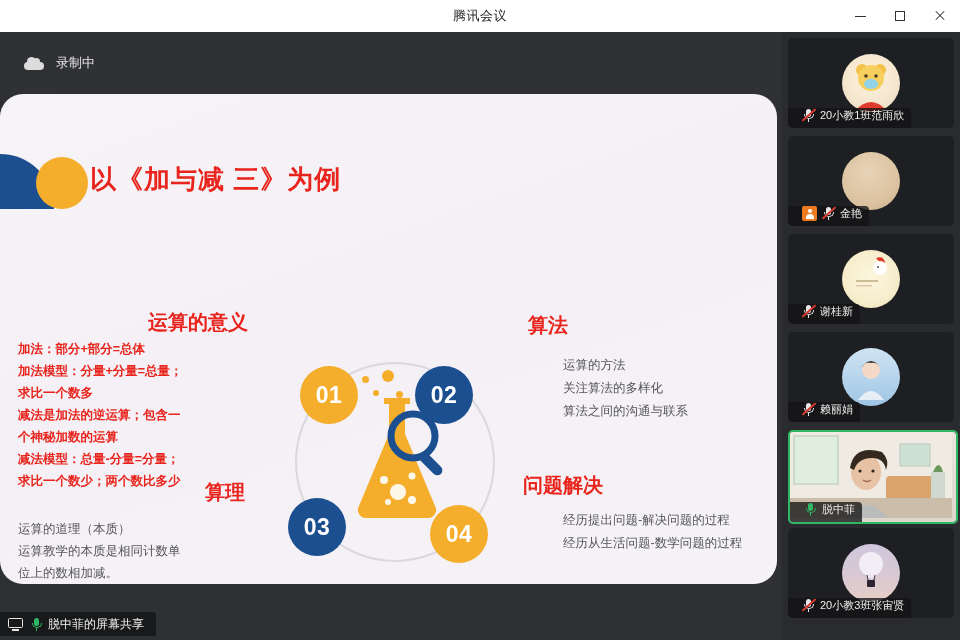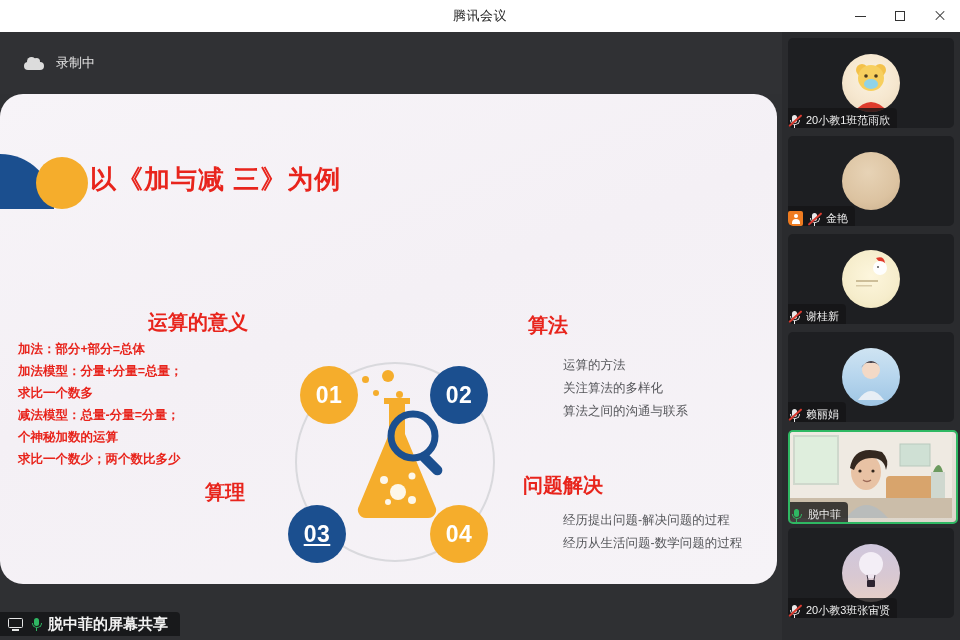--- a/index.html
+++ b/index.html
@@ -108,22 +108,22 @@
   .ring{
     position:absolute;left:10px;top:10px;width:200px;height:200px;
     border:2px solid #d9d9dd;border-radius:50%;box-sizing:border-box;
   }
   .node{
     position:absolute;width:58px;height:58px;border-radius:50%;
     display:flex;align-items:center;justify-content:center;
     color:#ffffff;font-size:23px;font-weight:bold;letter-spacing:.5px;
   }
   .node.n1{left:15px;top:14px;background:#f5ad2c;}
-  .node.n2{left:145px;top:14px;background:#1b4f8f;}
-  .node.n3{left:3px;top:153px;background:#1b4f8f;text-decoration:underline;}
+  .node.n2{left:130px;top:14px;background:#1b4f8f;}
+  .node.n3{left:3px;top:146px;background:#1b4f8f;}
   .node.n4{left:145px;top:153px;background:#f5ad2c;}
 
   
   .flask{position:absolute;left:55px;top:18px;width:118px;height:180px;}
   .bub{position:absolute;background:#f5ad2c;border-radius:50%;}
   .b1{left:22px;top:6px;width:7px;height:7px;}
   .b2{left:42px;top:0px;width:12px;height:12px;}
   .b3{left:33px;top:20px;width:6px;height:6px;}
   .b4{left:56px;top:21px;width:7px;height:7px;}
 
@@ -142,21 +142,21 @@
   .tile.t3{top:300px;}
   .tile.t4{top:398px;border:2px solid #2fb863;}
   .tile.t5{top:496px;}
   .avatar{
     position:absolute;left:50%;top:50%;transform:translate(-50%,-50%);
     width:58px;height:58px;border-radius:50%;overflow:hidden;
   }
   .tile .label{
     position:absolute;left:0;bottom:0;height:20px;
     background:rgba(20,20,22,.78);
-    display:flex;align-items:flex-end;padding:0 7px 0 0;border-radius:0 4px 0 0;
+    display:flex;align-items:flex-start;padding:0 7px 0 14px;border-radius:0 4px 0 0;
   }
   .tile .label .nm{color:#f0f0f0;font-size:11px;white-space:nowrap;}
   .hostbadge{
     width:15px;height:15px;background:#ee7b20;border-radius:2px;
     display:flex;align-items:center;justify-content:center;margin-right:5px;flex:none;
   }
   .hostbadge .p{position:relative;width:11px;height:11px;}
   .hostbadge .p:before{
     content:"";position:absolute;left:3.5px;top:1px;width:4px;height:4px;background:#fff;border-radius:50%;
   }
@@ -190,21 +190,21 @@
   .sharebar .scr{
     position:relative;width:15px;height:13px;margin-right:7px;flex:none;
   }
   .sharebar .scr .frame{
     position:absolute;left:0;top:0;width:15px;height:10px;
     border:1.4px solid #e6e6e6;box-sizing:border-box;border-radius:1.5px;
   }
   .sharebar .scr .base{
     position:absolute;left:4px;bottom:0;width:7px;height:1.4px;background:#e6e6e6;
   }
-  .sharebar .sname{color:#f2f2f2;font-size:15px;white-space:nowrap;font-weight:bold;}
+  .sharebar .sname{color:#f2f2f2;font-size:12px;white-space:nowrap;}
 
   .dark-fill{
     position:absolute;left:0;top:552px;width:782px;height:88px;background:#2f3033;
   }
 </style>
 </head>
 <body>
 
 <div class="app">
 
@@ -243,26 +243,32 @@
         <span class="orange"></span>
       </div>
 
       <div class="slide-title">以《加与减 三》为例</div>
 
       <div class="h-red h-meaning">运算的意义</div>
       <div class="txt t-left-red red-body">
         <div class="ln">加法：部分+部分=总体</div>
         <div class="ln">加法模型：分量+分量=总量；</div>
         <div class="ln">求比一个数多</div>
+        <div class="ln">减法是加法的逆运算；包含一</div>
+        <div class="ln">个神秘加数的运算</div>
         <div class="ln">减法模型：总量-分量=分量；</div>
-        <div class="ln">个神秘加数的运算</div>
         <div class="ln">求比一个数少；两个数比多少</div>
       </div>
 
       <div class="h-red h-reason">算理</div>
+      <div class="txt t-left-gray gray-body">
+        <div class="ln">运算的道理（本质）</div>
+        <div class="ln">运算教学的本质是相同计数单</div>
+        <div class="ln">位上的数相加减。</div>
+      </div>
 
       <div class="h-red h-method">算法</div>
       <div class="txt t-right-1">
         <div class="ln">运算的方法</div>
         <div class="ln">关注算法的多样化</div>
         <div class="ln">算法之间的沟通与联系</div>
       </div>
 
       <div class="h-red h-problem">问题解决</div>
       <div class="txt t-right-2">

